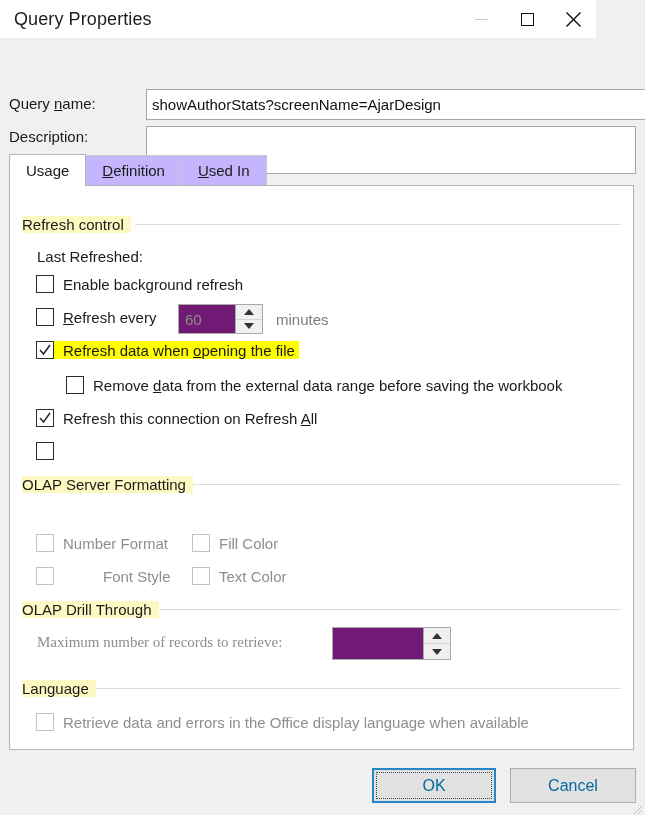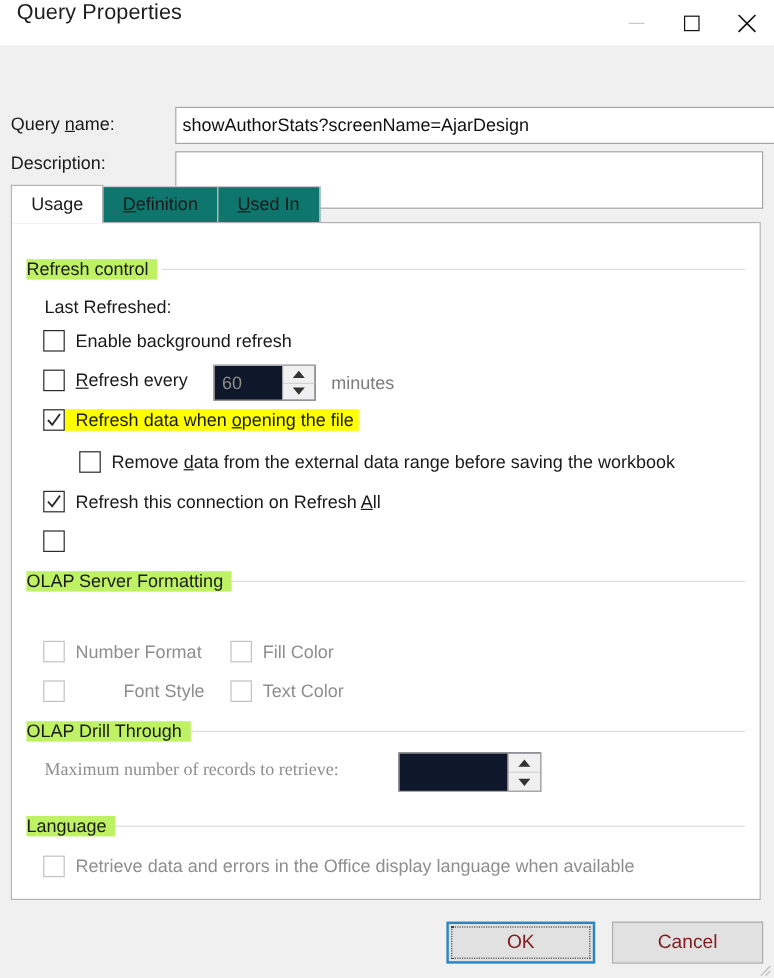--- a/index.html
+++ b/index.html
@@ -15,24 +15,24 @@
     color: #1a1a1a;
     overflow: hidden;
     position: relative;
     -webkit-font-smoothing: antialiased;
   }
 
   
   .titlebar {
     position: absolute;
     left: 0; top: 0;
-    width: 645px; height: 38px;
-    background: #ffffff;
-    display: flex;
-    align-items: flex-start;
+    width: 596px; height: 38px;
+    background: #ffffff;
+    display: flex;
+    align-items: center;
   }
   .title-text {
     margin-left: 14px;
     font-size: 18px;
     color: #1d1d1d;
     letter-spacing: .1px;
   }
   .win-btns {
     position: absolute;
     right: 0; top: 0;
@@ -120,21 +120,21 @@
   }
   .tab {
     height: 30px;
     box-sizing: border-box;
     padding: 0 16px;
     display: flex;
     align-items: center;
     justify-content: center;
     font-size: 15px;
     color: #1a1a1a;
-    background: #0f766e;
+    background: #c4b5fd;
     border: 1px solid #c8c8c8;
     border-bottom: none;
     margin-right: -1px;
   }
   .tab.active {
     background: #ffffff;
     border-color: #b4b4b4;
     height: 32px;
     position: relative;
     z-index: 2;
@@ -150,21 +150,21 @@
     background: #ffffff;
     border: 1px solid #b4b4b4;
     box-sizing: border-box;
     z-index: 1;
   }
 
   .group-title {
     position: absolute;
     font-size: 15px;
     color: #1a1a1a;
-    background: #bef264;
+    background: #fef9c3;
     padding-right: 7px;
     white-space: nowrap;
     z-index: 2;
   }
   .group-rule {
     position: absolute;
     height: 1px;
     background: #dcdcdc;
     z-index: 1;
   }
@@ -204,21 +204,21 @@
     color: #1a1a1a;
   }
   .cbtext.dim { color: #8e8e8e; }
   .cbtext u { text-decoration: underline; }
 
   
   .spin {
     position: absolute;
     box-sizing: border-box;
     border: 1px solid #a8a8a8;
-    background: #0f172a;
+    background: #701a75;
     display: flex;
     align-items: stretch;
   }
   .spin .sval {
     flex: 1 1 auto;
     font-size: 15px;
     color: #8e8e8e;
     line-height: 1;
     display: flex;
     align-items: center;
@@ -261,21 +261,21 @@
     background: #f0f0f0;
   }
   .btn {
     position: absolute;
     box-sizing: border-box;
     height: 35px;
     background: #e1e1e1;
     border: 1px solid #adadad;
     font-family: inherit;
     font-size: 16px;
-    color: #7f1d1d;
+    color: #0369a1;
     display: flex;
     align-items: center;
     justify-content: center;
     cursor: default;
   }
   .btn.ok {
     left: 372px; top: 768px;
     width: 124px;
     border: 2px solid #2686c8;
   }

